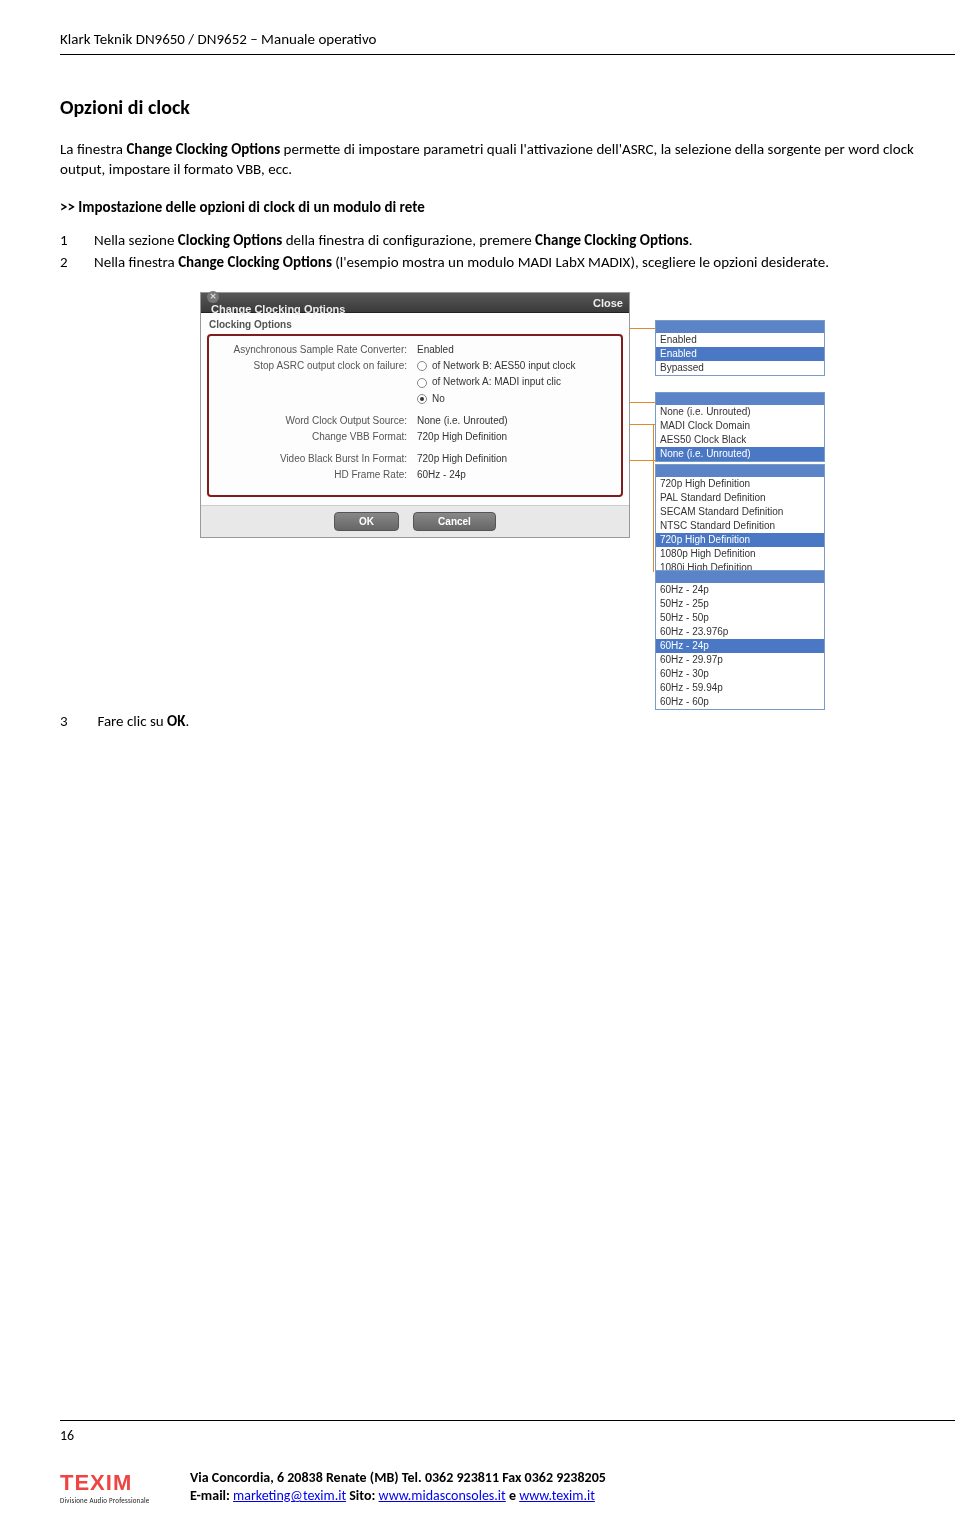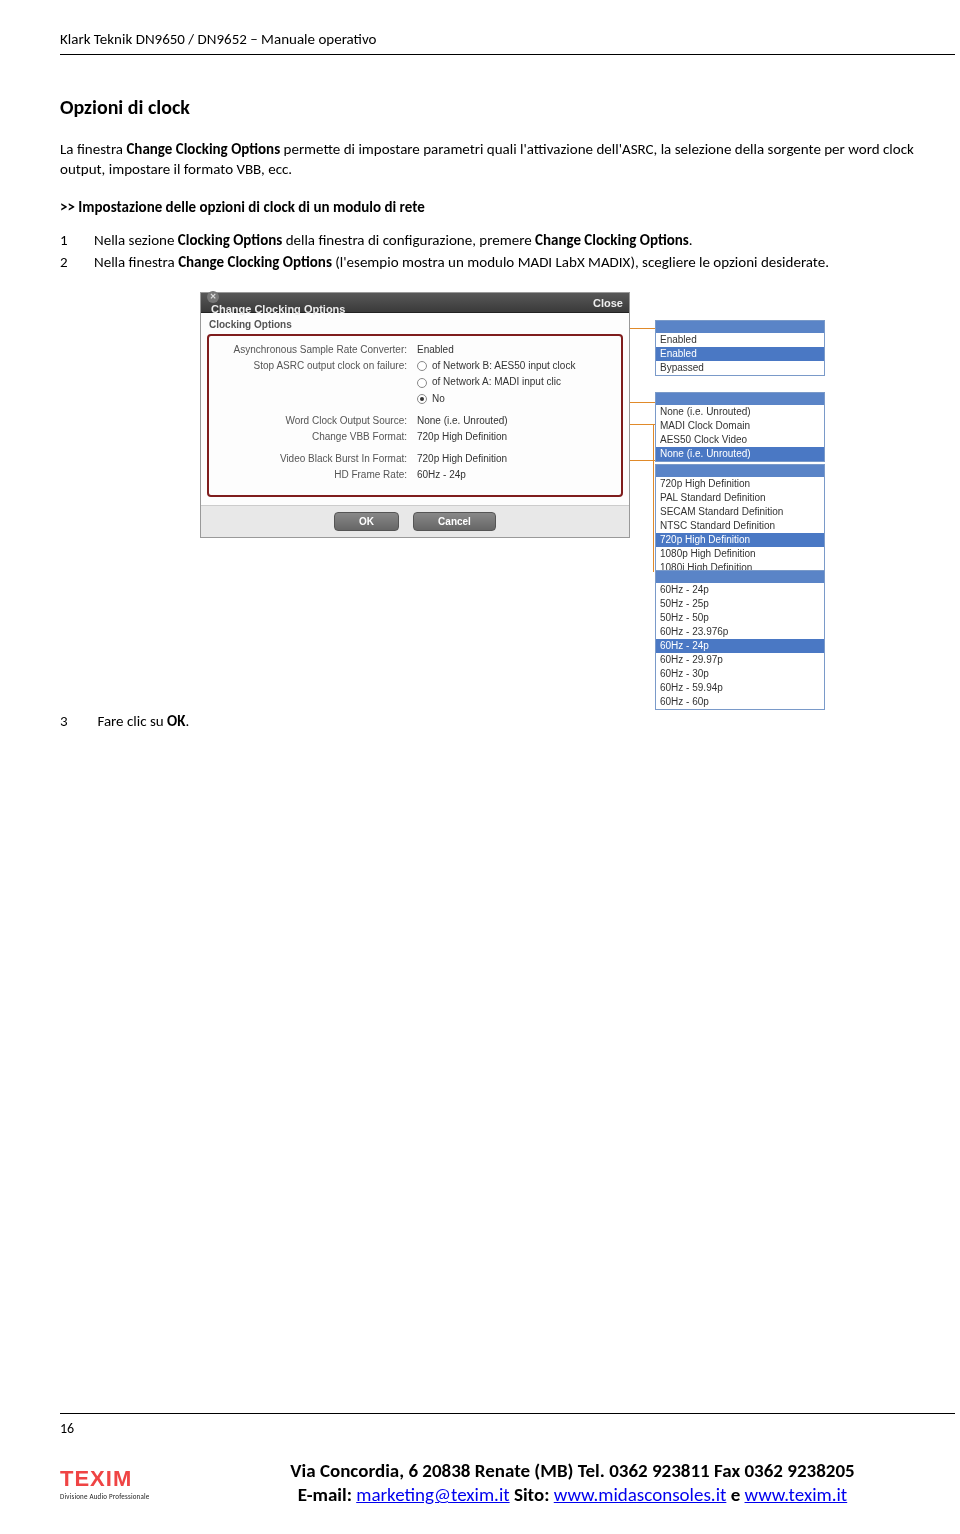--- a/index.html
+++ b/index.html
@@ -185,21 +185,21 @@
     display:flex;flex-direction:column;justify-content:center;
   }
   .logo .t1 {
     font-weight:bold;color:#ef4444;font-size:22px;letter-spacing:1px;
     font-family:Arial,sans-serif;
   }
   .logo .t2 {
     font-size:7px;color:#222;letter-spacing:0.2px;
   }
   .foot-text {
-    font-size:19px;line-height:1.3;text-align:center;flex:1;
+    font-size:14px;line-height:1.3;text-align:left;flex:1;
   }
   .foot-text a { color:#0000ee;text-decoration:underline; }
 </style>
 </head>
 <body>
 
 <div class="header-line">Klark Teknik DN9650 / DN9652 – Manuale operativo</div>
 <hr class="hr-top">
 
 <h2>Opzioni di clock</h2>
@@ -289,21 +289,21 @@
       <div class="h"></div>
       <div class="opt">Enabled</div>
       <div class="opt sel">Enabled</div>
       <div class="opt">Bypassed</div>
     </div>
 
   <div class="dd" style="top:100px" id="dd2">
       <div class="h"></div>
       <div class="opt">None (i.e. Unrouted)</div>
       <div class="opt">MADI Clock Domain</div>
-      <div class="opt">AES50 Clock Video</div>
+      <div class="opt">AES50 Clock Black</div>
       <div class="opt sel">None (i.e. Unrouted)</div>
     </div>
 
   <div class="dd" style="top:172px" id="dd3">
       <div class="h"></div>
       <div class="opt">720p High Definition</div>
       <div class="opt">PAL Standard Definition</div>
       <div class="opt">SECAM Standard Definition</div>
       <div class="opt">NTSC Standard Definition</div>
       <div class="opt sel">720p High Definition</div>

